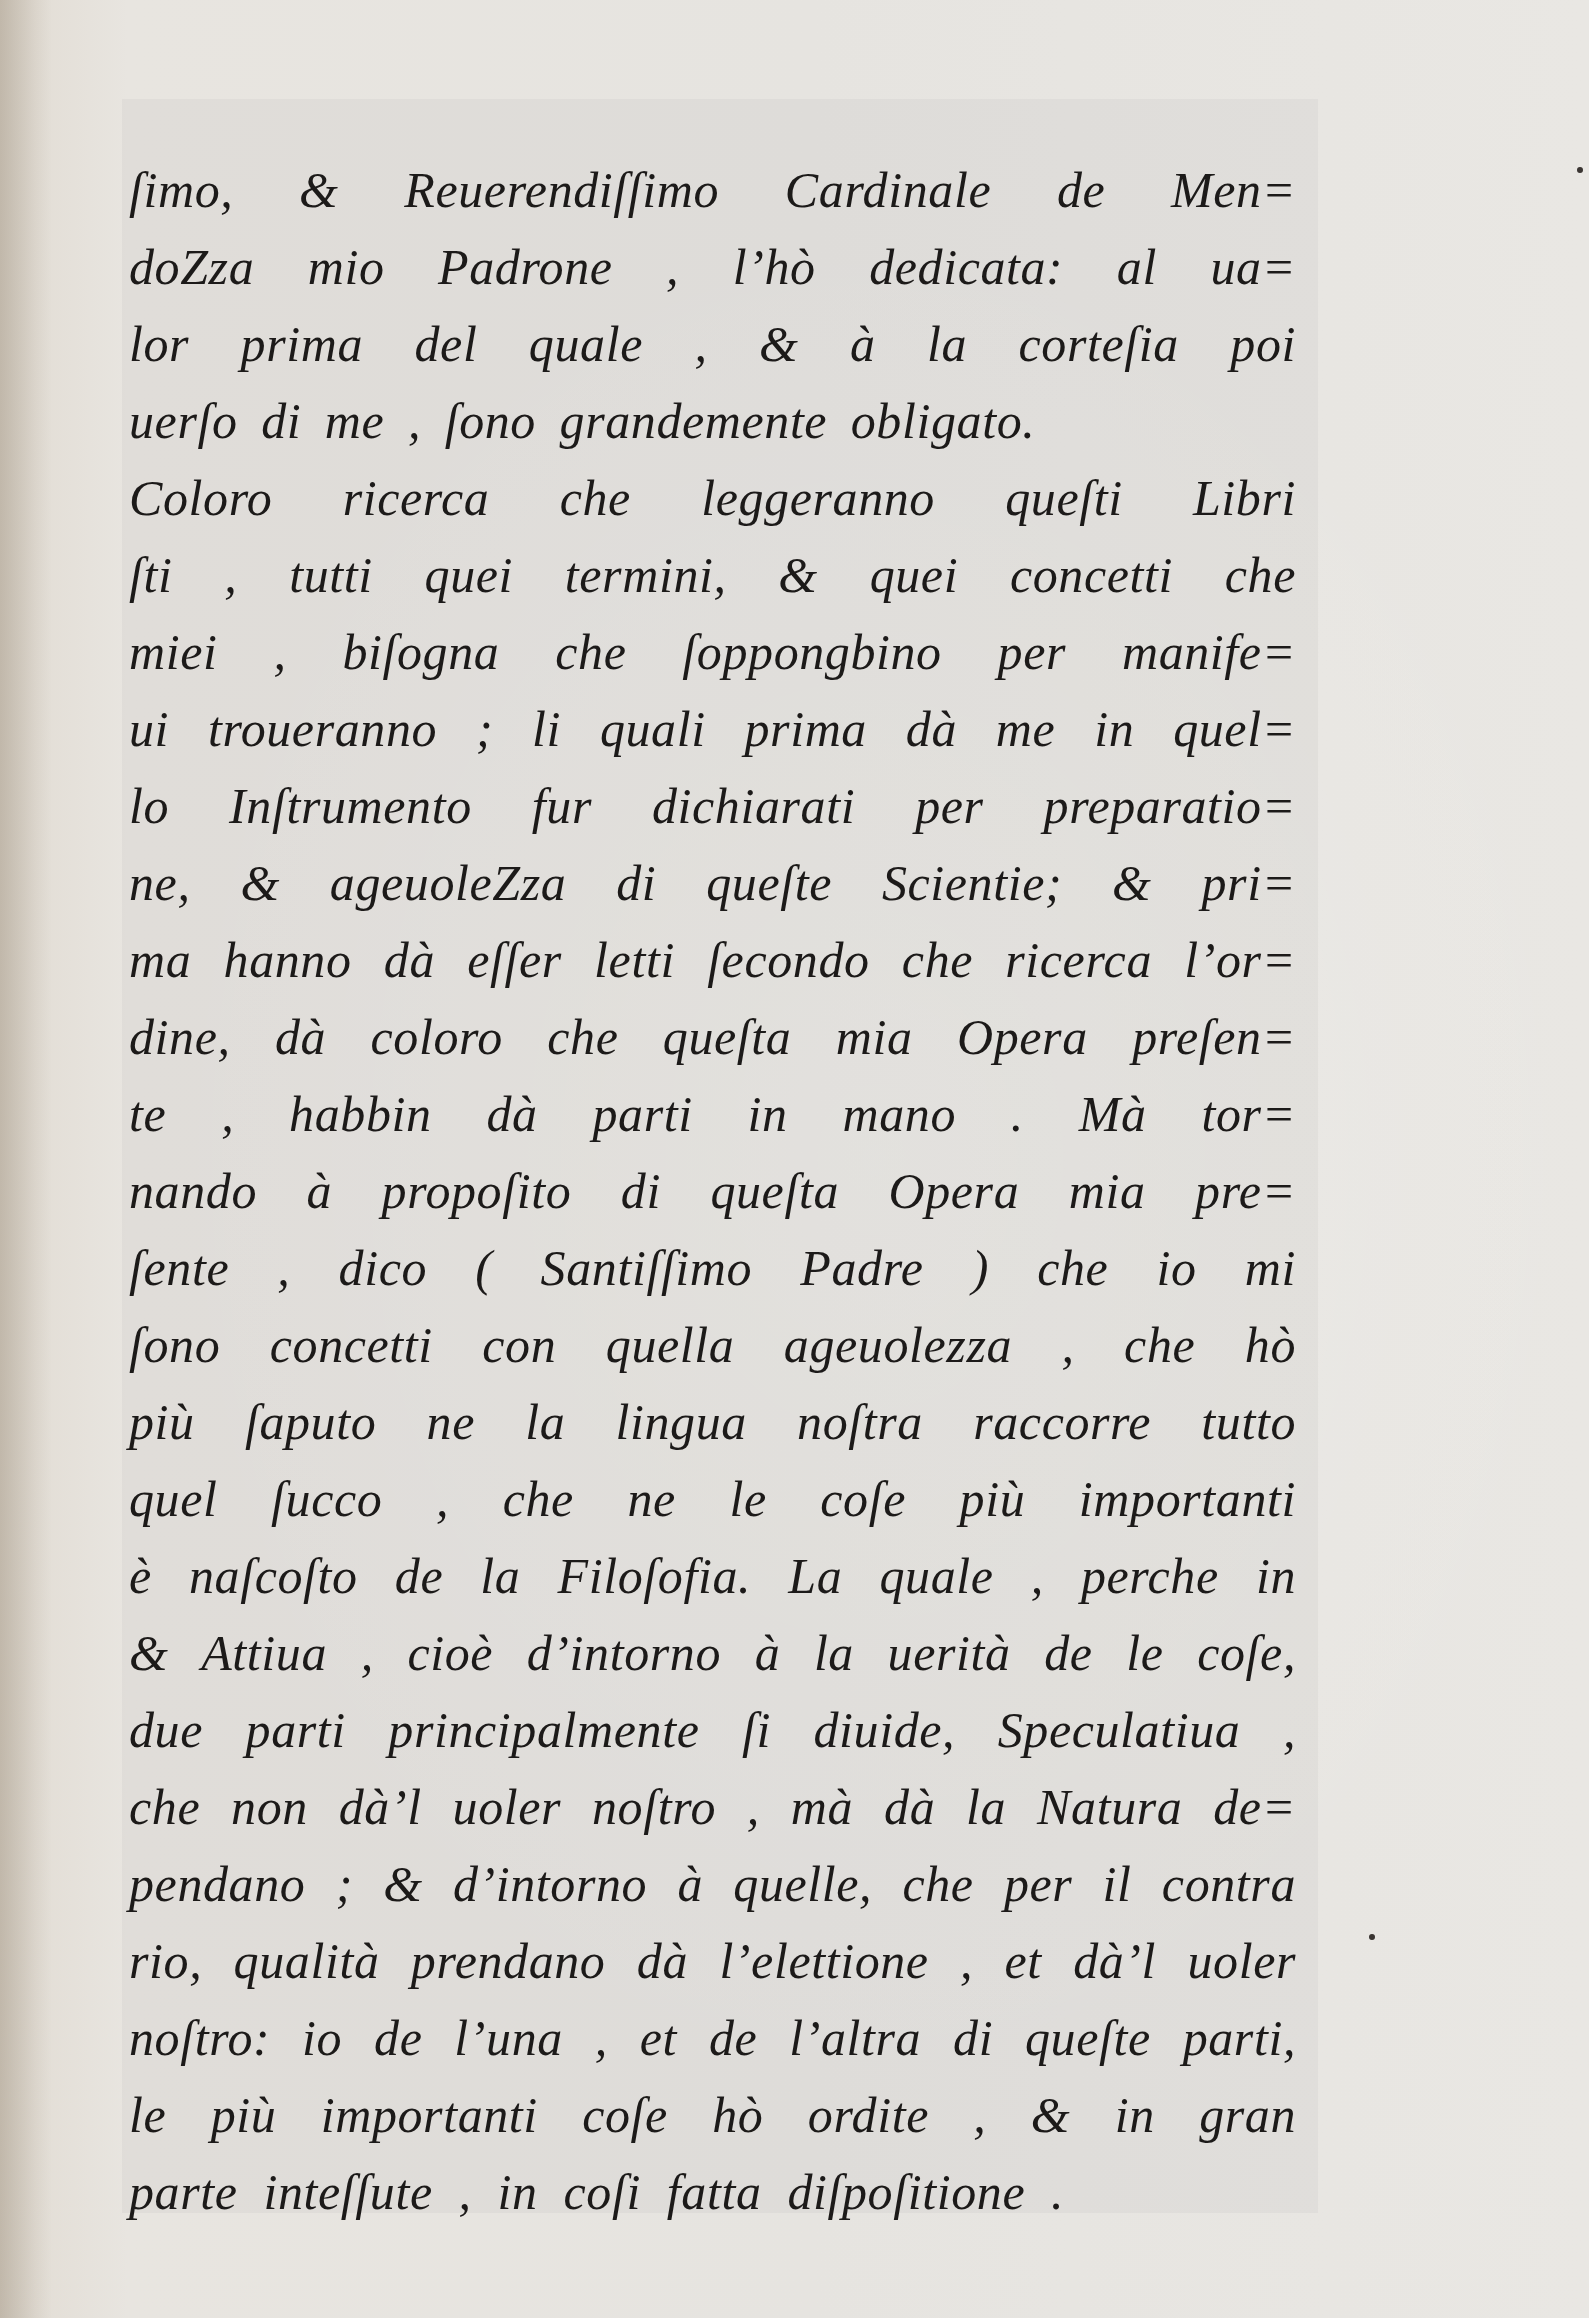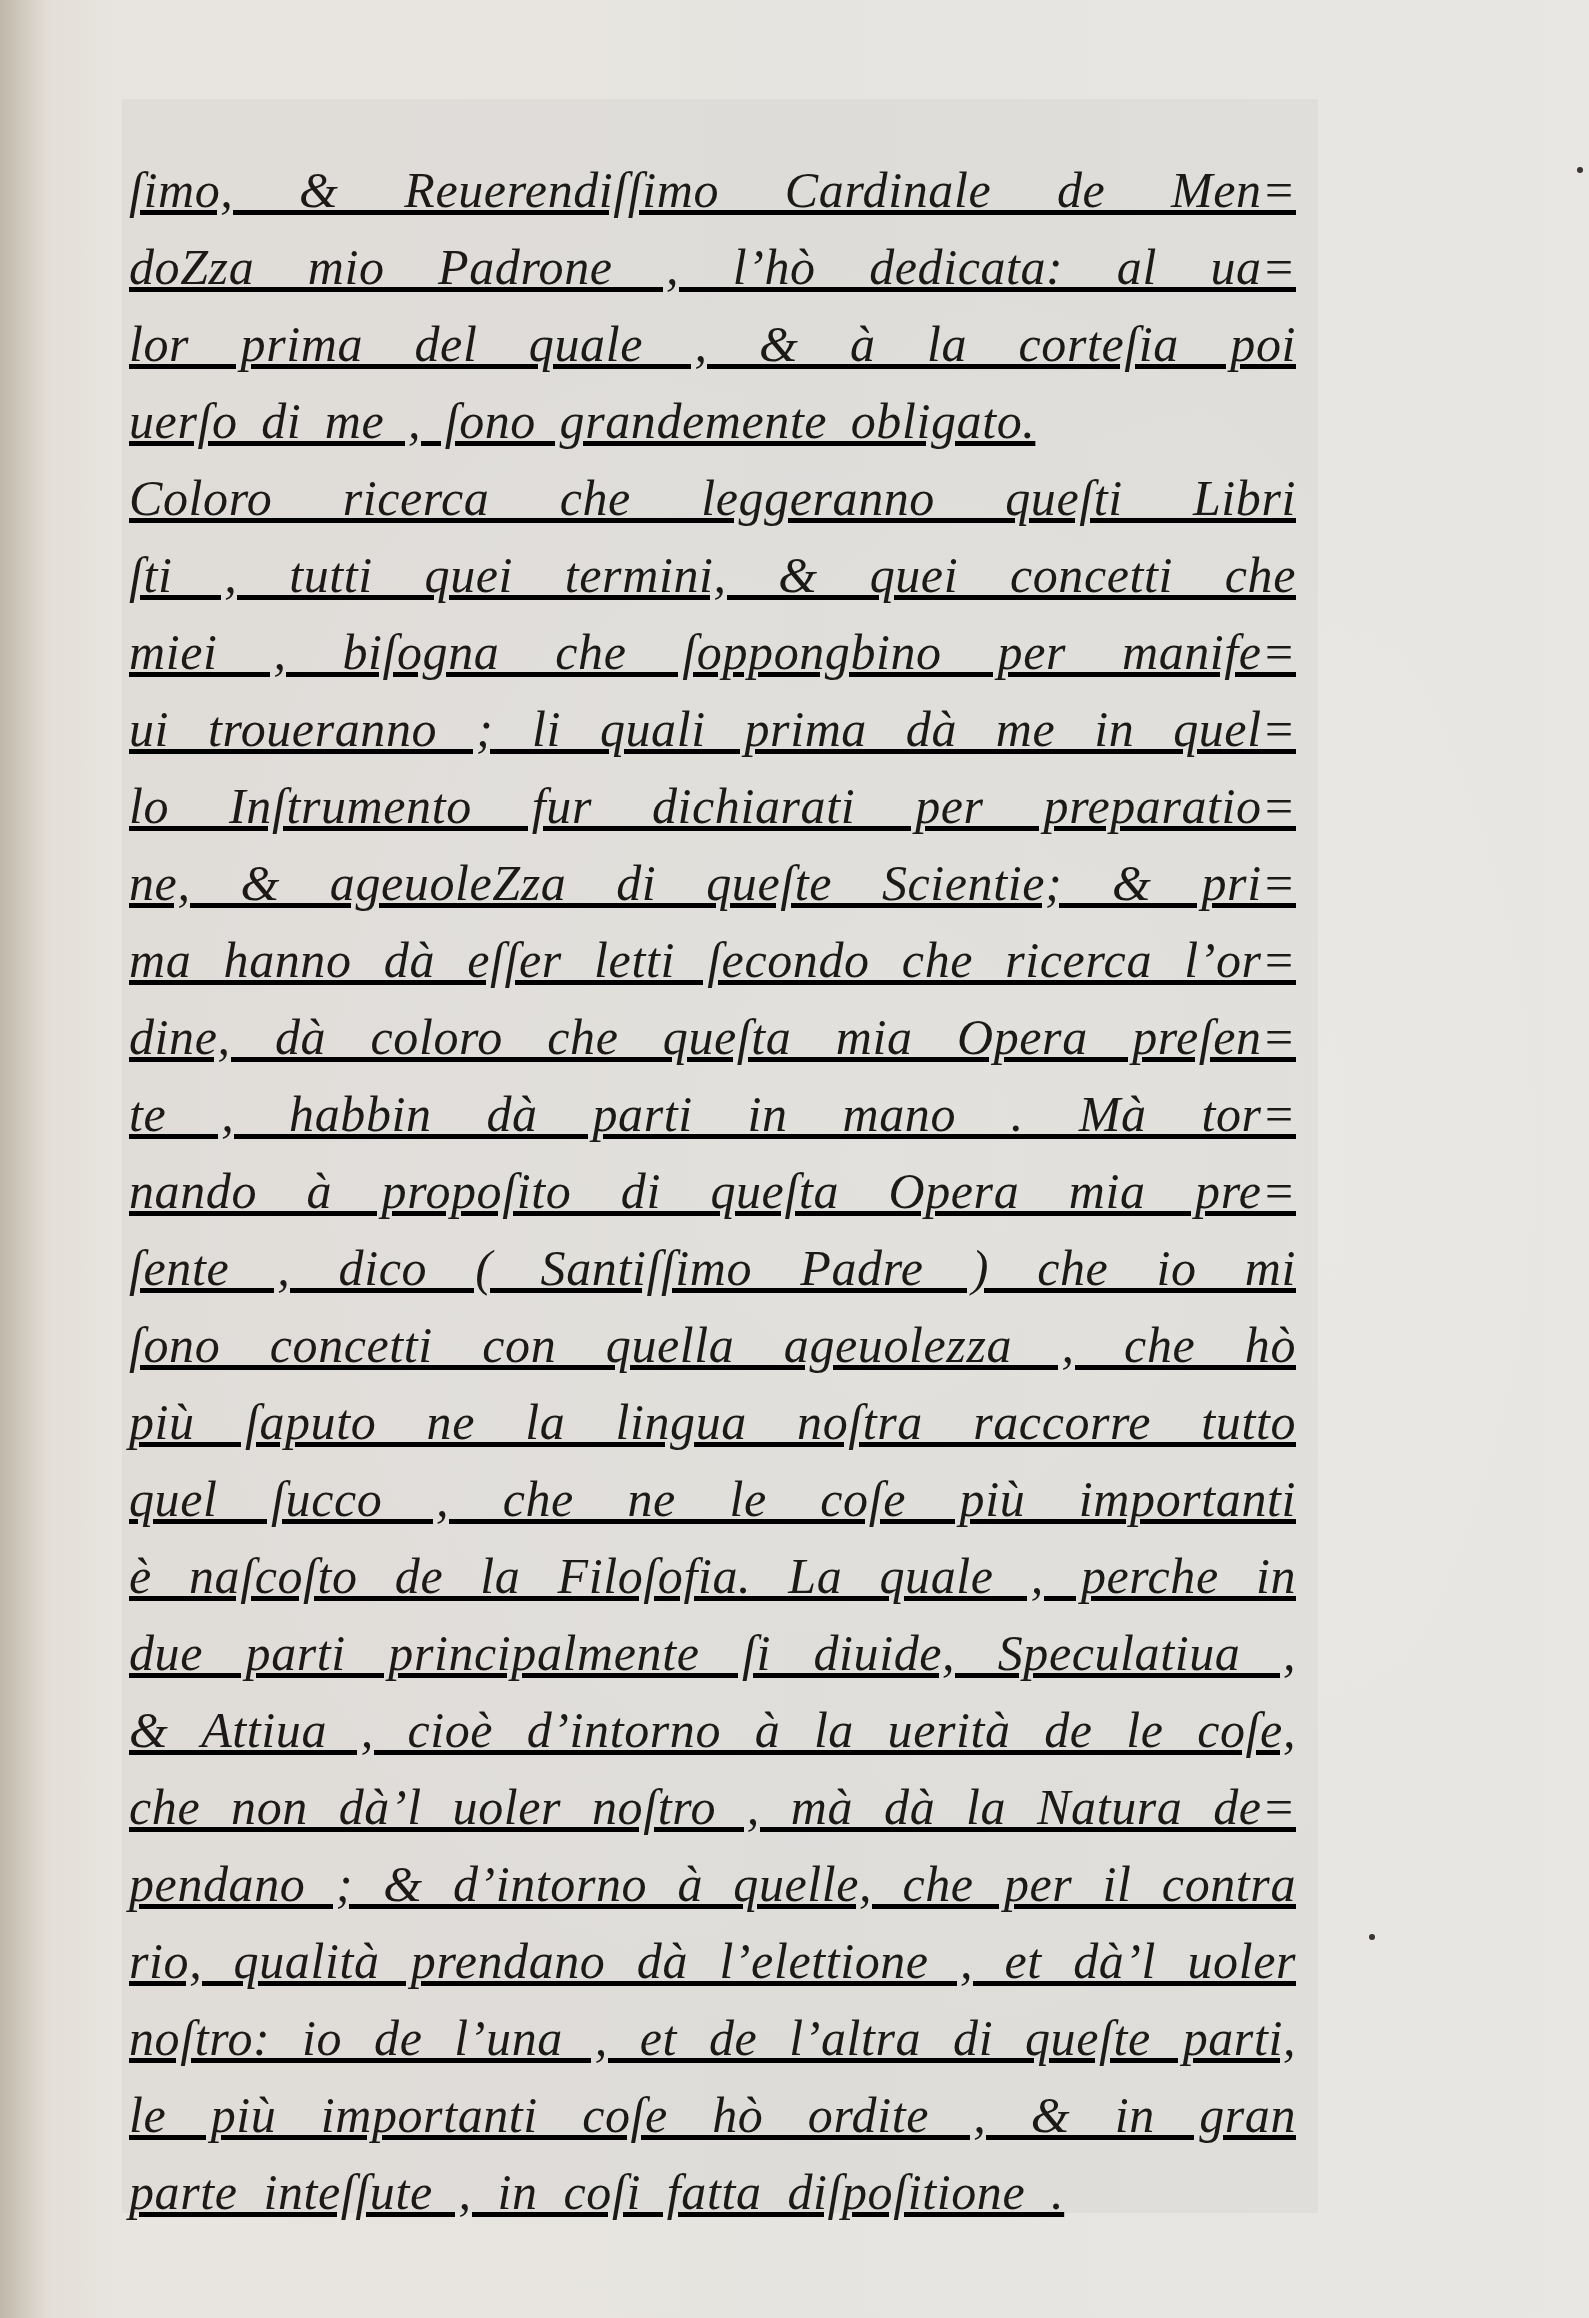--- a/index.html
+++ b/index.html
@@ -32,21 +32,20 @@
       position: absolute;
       left: 122px; top: 99px;
       width: 1196px; height: 2114px;
       background: rgba(160,160,160,0.10);
     }
     .text-block {
       position: absolute;
       left: 129px;
       top: 152px;
       width: 1167px;
-      text-decoration: underline;
     }
     .line {
       height: 77px;
       line-height: 77px;
       font-style: italic;
       font-size: 50px;
       color: #1c1a19;
       white-space: nowrap;
       text-align: justify;
       text-align-last: justify;
@@ -88,22 +87,22 @@
     <div class="line">ne, &amp; ageuoleZza di queſte Scientie; &amp; pri=</div>
     <div class="line">ma hanno dà eſſer letti ſecondo che ricerca l’or=</div>
     <div class="line">dine, dà coloro che queſta mia Opera preſen=</div>
     <div class="line">te , habbin dà parti in mano .   Mà tor=</div>
     <div class="line">nando à propoſito di queſta Opera mia pre=</div>
     <div class="line">ſente , dico ( Santiſſimo Padre ) che io mi</div>
     <div class="line">ſono concetti con quella ageuolezza , che hò</div>
     <div class="line">più ſaputo ne la lingua noſtra raccorre tutto</div>
     <div class="line">quel ſucco , che ne le coſe più importanti</div>
     <div class="line">è naſcoſto de la Filoſofia. La quale , perche in</div>
+    <div class="line">&amp; Attiua , cioè d’intorno à la uerità de le coſe,</div>
     <div class="line">due parti principalmente ſi diuide, Speculatiua ,</div>
-    <div class="line">&amp; Attiua , cioè d’intorno à la uerità de le coſe,</div>
     <div class="line">che non dà’l uoler noſtro , mà dà la Natura de=</div>
     <div class="line">pendano ; &amp; d’intorno à quelle, che per il contra</div>
     <div class="line">rio, qualità prendano dà l’elettione , et dà’l uoler</div>
     <div class="line">noſtro: io de l’una , et de l’altra di queſte parti,</div>
     <div class="line">le più importanti coſe hò ordite , &amp; in gran</div>
     <div class="line last">parte inteſſute , in coſi fatta diſpoſitione .</div>
   </div>
 
   <div class="margin-dot" style="left:1577px; top:167px;"></div>
   <div class="margin-dot" style="left:1369px; top:1934px;"></div>

